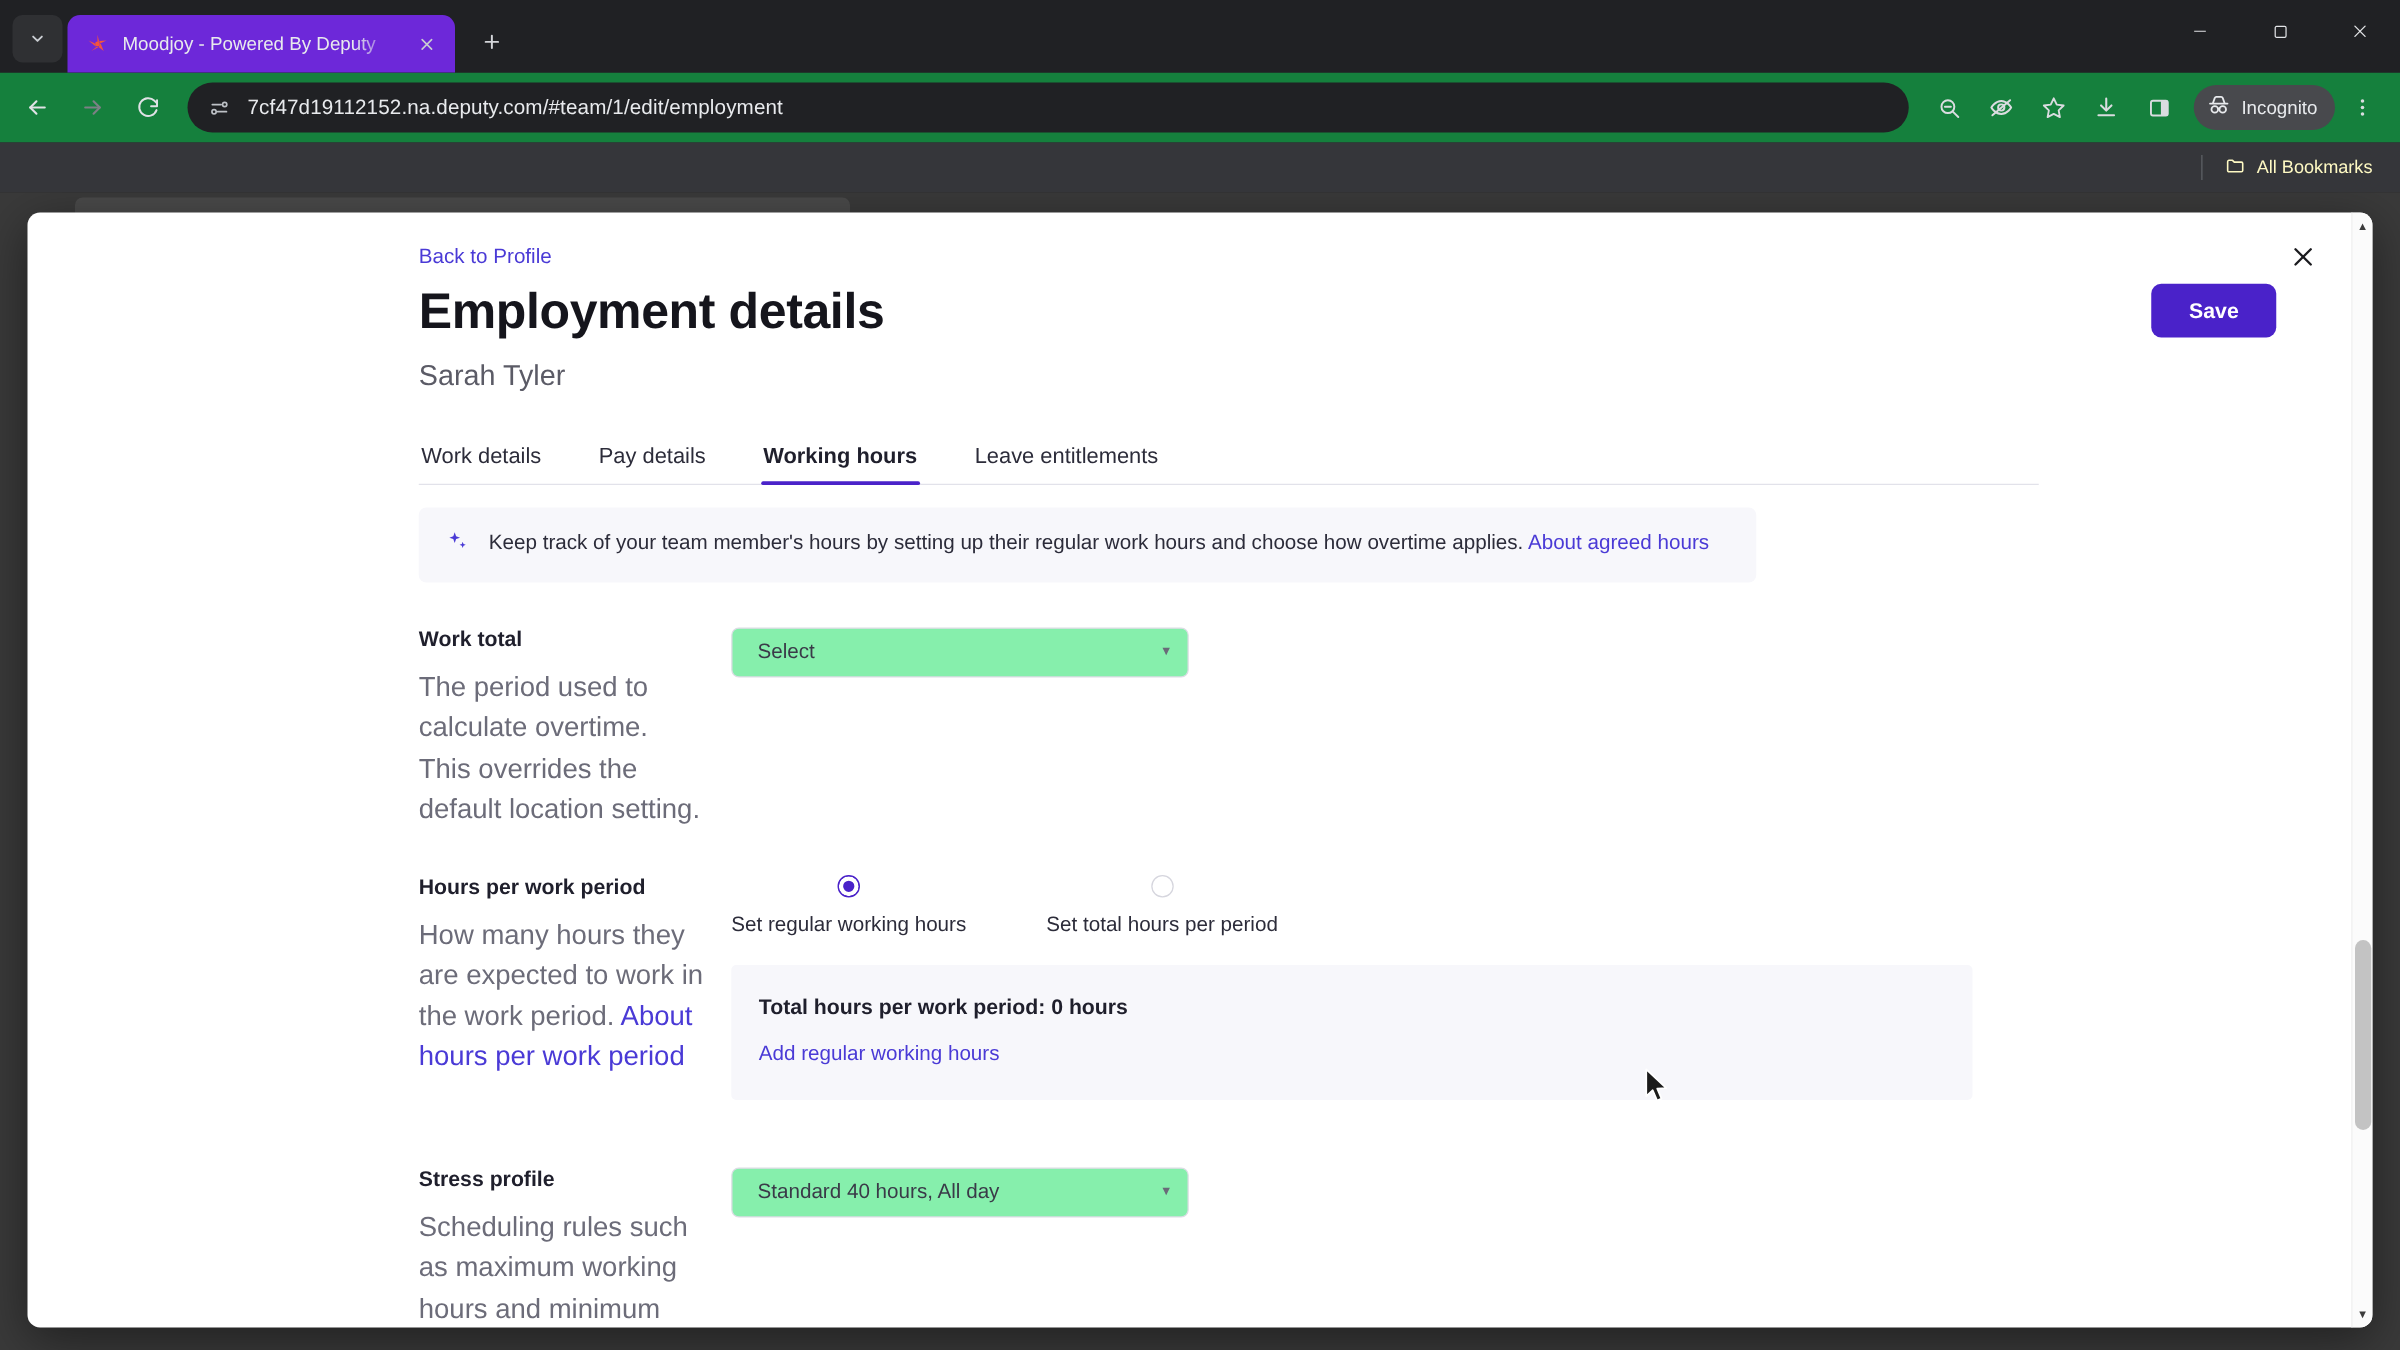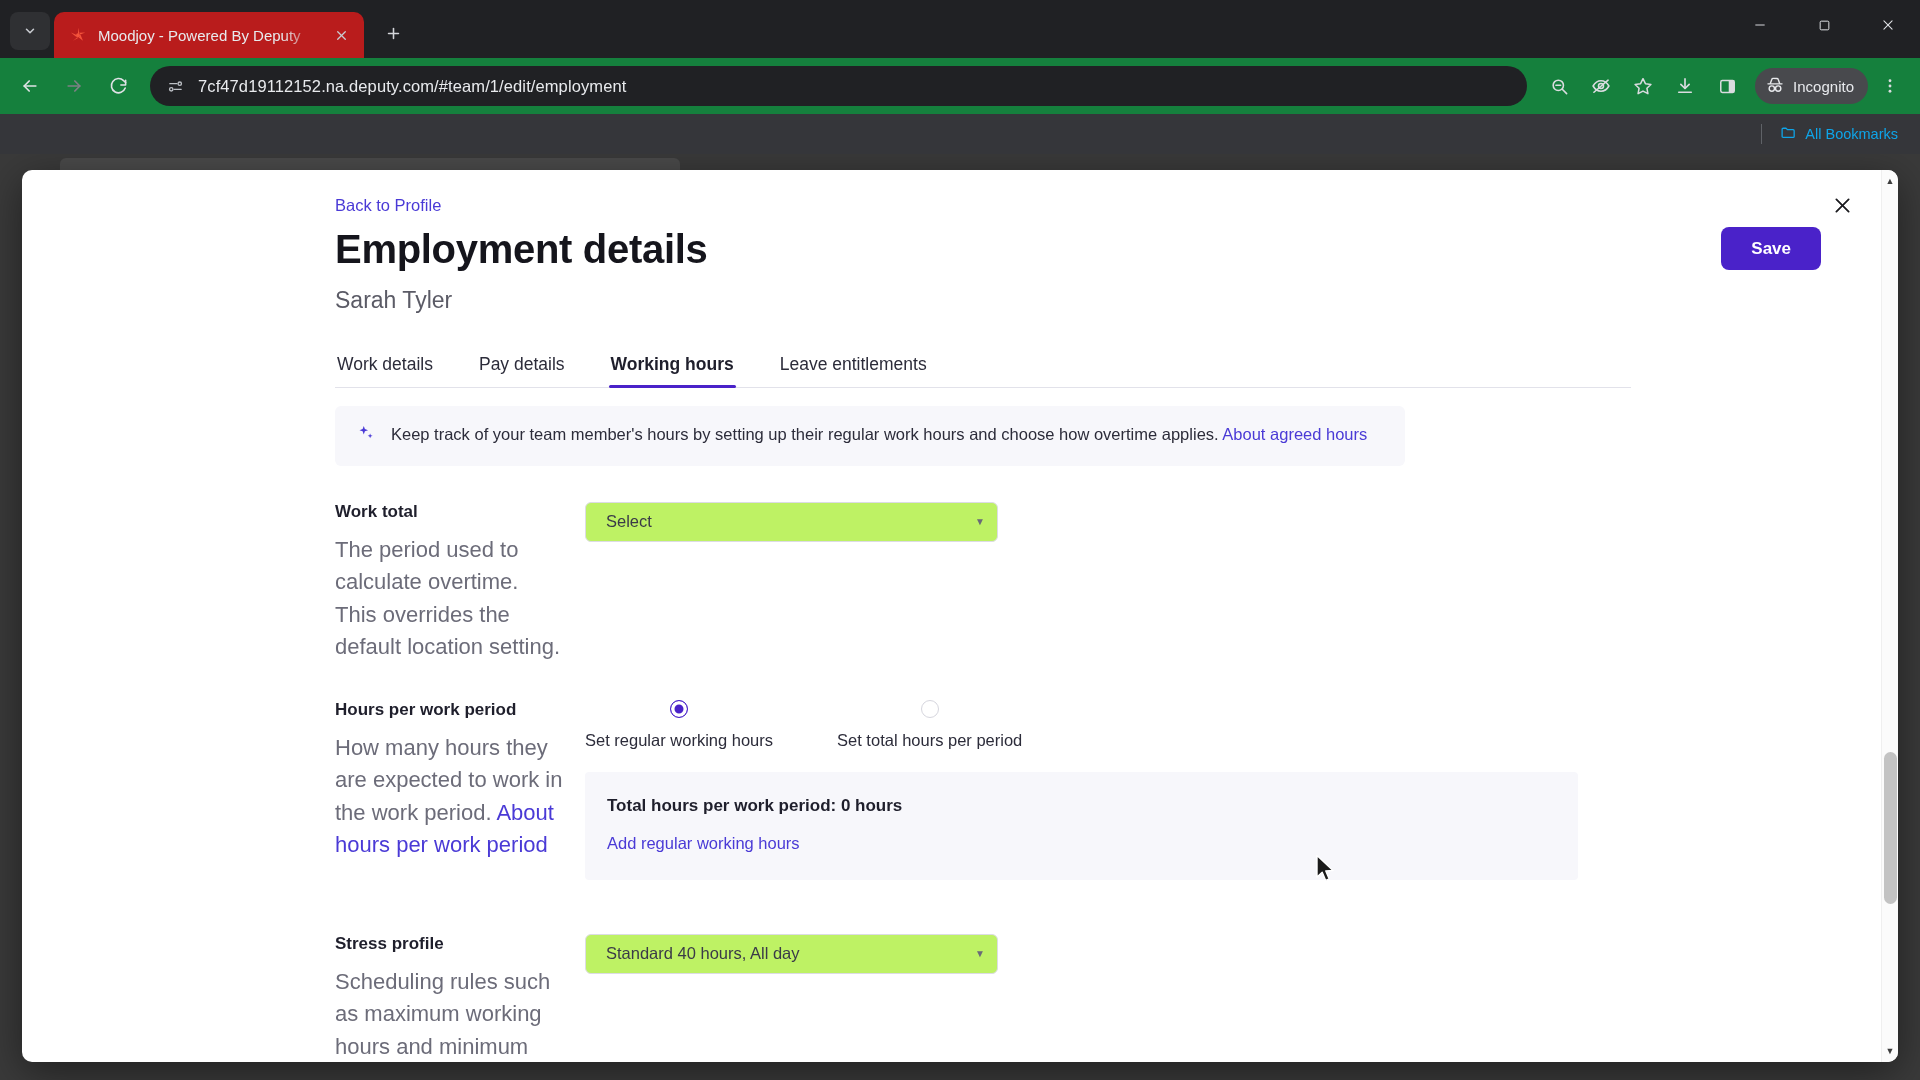--- a/index.html
+++ b/index.html
@@ -16,21 +16,21 @@
   .tabstrip {
     height: 58px; background: #202124; display: flex; align-items: flex-end;
     padding-left: 6px; position: relative;
   }
   .tab-list-btn {
     width: 40px; height: 38px; margin: 0 4px 8px 4px; border-radius: 8px;
     background: #2f3033; display: flex; align-items: center; justify-content: center;
     color: #c9ccd1;
   }
   .tab {
-    height: 46px; width: 310px; background: #b91c1c; border-radius: 10px 10px 0 0;
+    height: 46px; width: 310px; background: #6d28d9; border-radius: 10px 10px 0 0;
     display: flex; align-items: center; padding: 0 10px 0 14px; gap: 10px;
     position: relative;
     justify-content: center;
   }
   .tab-favicon { width: 20px; height: 20px; flex: 0 0 20px; display:flex; align-items:center; justify-content:center; }
   .tab-title {
     flex: 1 1 auto; color: #e8eaed; font-size: 15px; white-space: nowrap;
     overflow: hidden;
     -webkit-mask-image: linear-gradient(to right, #000 84%, transparent 100%);
     mask-image: linear-gradient(to right, #000 84%, transparent 100%);
@@ -58,21 +58,21 @@
   .omni-url { color: #e8eaed; font-size: 16.5px; white-space: nowrap; letter-spacing: .1px; }
   .toolbar-right { display: flex; align-items: center; gap: 2px; }
   .tb-icon { width: 40px; height: 40px; border-radius: 50%; display:flex; align-items:center; justify-content:center; color:#dadce0; }
   .incognito-chip {
     height: 36px; border-radius: 18px; background: #48494d; display:flex; align-items:center;
     gap: 8px; padding: 0 14px 0 10px; margin-left: 6px; color: #e8eaed; font-size: 15px;
   }
 
   .bookmarks {
     height: 40px; background: #35363a; display: flex; align-items: center;
-    justify-content: flex-end; padding-right: 14px; gap: 10px; color: #0ea5e9; font-size: 14.5px;
+    justify-content: flex-end; padding-right: 14px; gap: 10px; color: #fef9c3; font-size: 14.5px;
   }
   .bm-sep { width: 1px; height: 20px; background: #5f6267; }
   .bm-all { display: flex; align-items: center; gap: 8px; padding: 4px 8px; border-radius: 6px; }
 
   
   .viewport { flex: 1 1 auto; position: relative; background: #3d3d3d; overflow: hidden; }
   .page-behind { position:absolute; inset:0; background:#3a3a3a; }
   .behind-card { position: absolute; left: 60px; top: 4px; width: 620px; height: 40px; background: #4a4a4a; border-radius: 6px; }
 
   
@@ -121,22 +121,22 @@
   .banner-text a { color: #4a3ad6; text-decoration: none; }
 
   .field-row { display: flex; margin-top: 36px; }
   .field-left { width: 250px; flex: 0 0 250px; padding-right: 22px; }
   .field-label { font-size: 17px; font-weight: 700; color: #1f1f2c; }
   .field-help { margin-top: 12px; font-size: 22px; line-height: 1.48; color: #6c6c79; }
   .field-help a { color: #4a3ad6; text-decoration: none; }
   .field-right { flex: 1 1 auto; }
 
   .select {
-    width: 413px; height: 40px; border: 1px solid #dcdce4; border-radius: 6px;
-    background: #bef264; display: flex; align-items: center; padding: 0 12px 0 20px;
+    width: 366px; height: 40px; border: 1px solid #dcdce4; border-radius: 6px;
+    background: #86efac; display: flex; align-items: center; padding: 0 12px 0 20px;
     justify-content: space-between; color: #3a3a48; font-size: 16.5px;
   }
   .select .caret { color: #6a6a78; font-size: 10px; line-height: 1; }
 
   .radio-group { display: flex; gap: 64px; align-items: center; }
   .radio-opt { display: flex; align-items: center; gap: 13px; font-size: 16.5px; color: #2c2c3a; flex-direction: column; }
   .radio-dot {
     width: 18px; height: 18px; border-radius: 50%; flex: 0 0 18px;
     border: 1px solid #d6d6de; background: #fff;
   }

